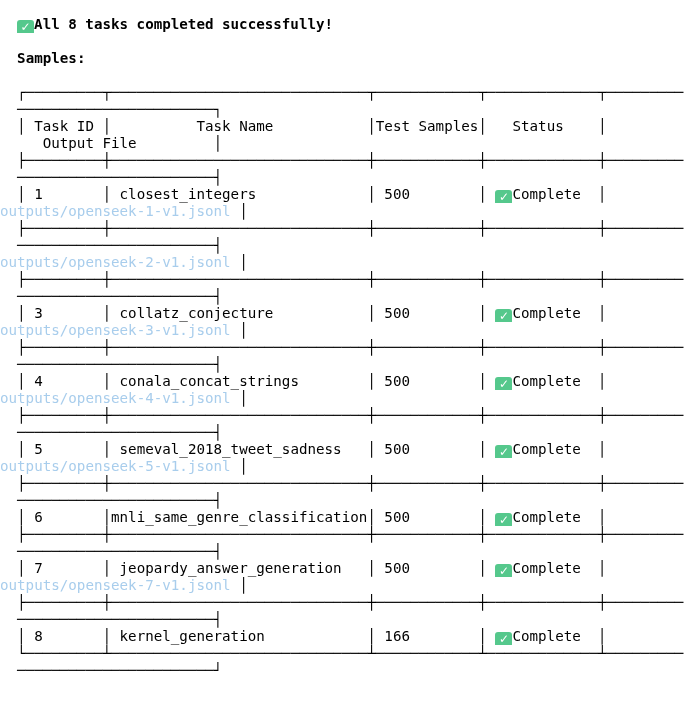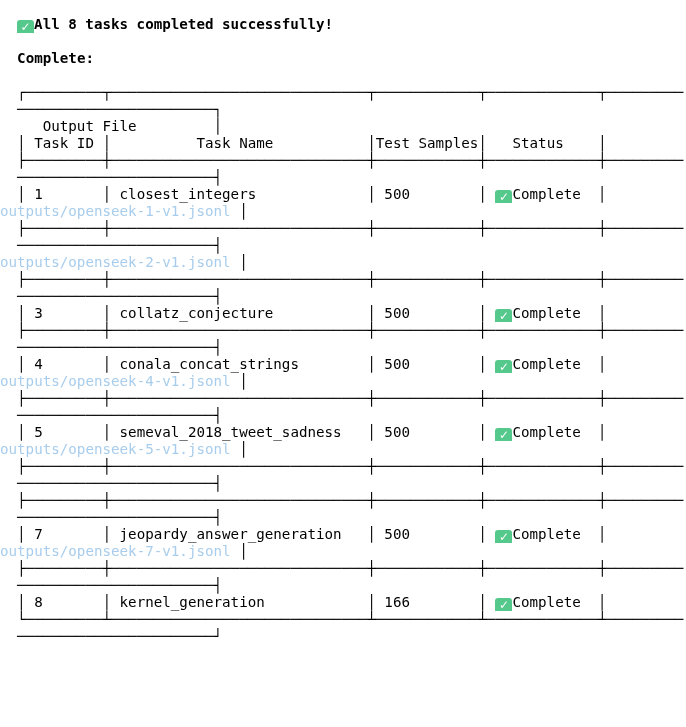--- a/index.html
+++ b/index.html
@@ -25,47 +25,49 @@
     vertical-align:-2px;font-weight:bold;
     font-family:"DejaVu Sans",sans-serif;
   }
 </style>
 </head>
 <body>
 
 <div class="term">
   <div class="line bold"><span>  </span><span class="check">✓</span><span>All 8 tasks completed successfully!</span></div>
   <div class="line"></div>
-  <div class="line bold"><span>  </span><span>Complete:</span></div>
+  <div class="line bold"><span>  </span><span>Samples:</span></div>
   <div class="line"></div>
   <div id="summary-table">
       <div class="line">  ┌─────────┬──────────────────────────────┬────────────┬─────────────┬─────────</div>
       <div class="line">  ───────────────────────┐</div>
+      <div class="line">  │ Task ID │          Task Name           │Test Samples│   Status    │</div>
       <div class="line">     Output File         │</div>
-      <div class="line">  │ Task ID │          Task Name           │Test Samples│   Status    │</div>
       <div class="line">  ├─────────┼──────────────────────────────┼────────────┼─────────────┼─────────</div>
       <div class="line">  ───────────────────────┤</div>
       <div class="line">  │ 1       │ closest_integers             │ 500        │ <span class="check">✓</span>Complete  │</div>
       <div class="line"><span class="path">outputs/openseek-1-v1.jsonl</span> │</div>
       <div class="line">  ├─────────┼──────────────────────────────┼────────────┼─────────────┼─────────</div>
       <div class="line">  ───────────────────────┤</div>
       <div class="line"><span class="path">outputs/openseek-2-v1.jsonl</span> │</div>
       <div class="line">  ├─────────┼──────────────────────────────┼────────────┼─────────────┼─────────</div>
       <div class="line">  ───────────────────────┤</div>
       <div class="line">  │ 3       │ collatz_conjecture           │ 500        │ <span class="check">✓</span>Complete  │</div>
+      <div class="line"><span class="path">outputs/openseek-3-v1.jsonl</span> │</div>
       <div class="line">  ├─────────┼──────────────────────────────┼────────────┼─────────────┼─────────</div>
       <div class="line">  ───────────────────────┤</div>
       <div class="line">  │ 4       │ conala_concat_strings        │ 500        │ <span class="check">✓</span>Complete  │</div>
       <div class="line"><span class="path">outputs/openseek-4-v1.jsonl</span> │</div>
       <div class="line">  ├─────────┼──────────────────────────────┼────────────┼─────────────┼─────────</div>
       <div class="line">  ───────────────────────┤</div>
       <div class="line">  │ 5       │ semeval_2018_tweet_sadness   │ 500        │ <span class="check">✓</span>Complete  │</div>
       <div class="line"><span class="path">outputs/openseek-5-v1.jsonl</span> │</div>
       <div class="line">  ├─────────┼──────────────────────────────┼────────────┼─────────────┼─────────</div>
       <div class="line">  ───────────────────────┤</div>
+      <div class="line">  │ 6       │mnli_same_genre_classification│ 500        │ <span class="check">✓</span>Complete  │</div>
       <div class="line">  ├─────────┼──────────────────────────────┼────────────┼─────────────┼─────────</div>
       <div class="line">  ───────────────────────┤</div>
       <div class="line">  │ 7       │ jeopardy_answer_generation   │ 500        │ <span class="check">✓</span>Complete  │</div>
       <div class="line"><span class="path">outputs/openseek-7-v1.jsonl</span> │</div>
       <div class="line">  ├─────────┼──────────────────────────────┼────────────┼─────────────┼─────────</div>
       <div class="line">  ───────────────────────┤</div>
       <div class="line">  │ 8       │ kernel_generation            │ 166        │ <span class="check">✓</span>Complete  │</div>
       <div class="line">  └─────────┴──────────────────────────────┴────────────┴─────────────┴─────────</div>
       <div class="line">  ───────────────────────┘</div>
     </div>

